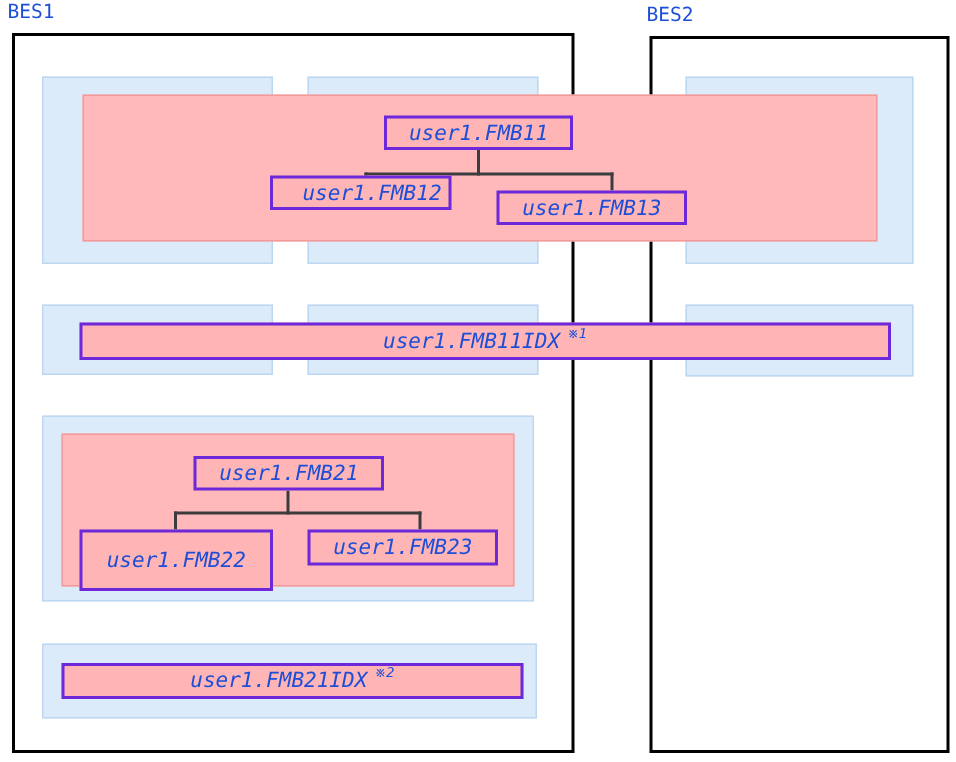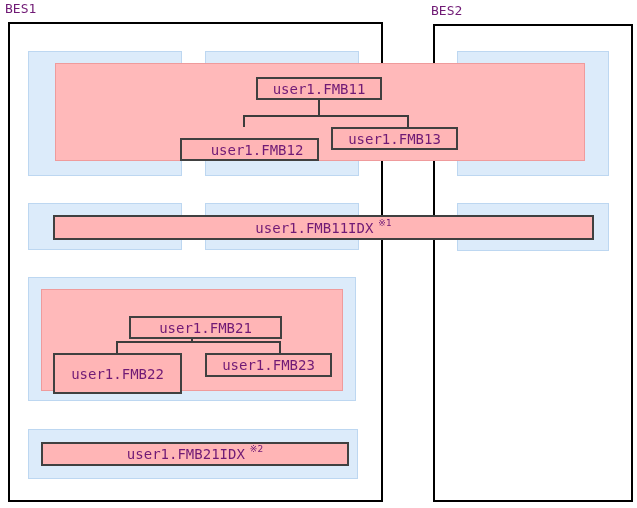--- a/index.html
+++ b/index.html
@@ -1,30 +1,30 @@
 <!DOCTYPE html>
 <html><head>
 <meta charset="utf-8">
 <style>
   html,body { margin:0; padding:0; background:#ffffff; }
   .canvas {
     position:relative; width:637px; height:508px; background:#ffffff;
-    font-family:"DejaVu Sans Mono","DejaVu Sans",monospace; color:#701a75;
+    font-family:"DejaVu Sans Mono","DejaVu Sans",monospace; color:#1d4ed8;
     overflow:hidden;
   }
   .canvas * { box-sizing:border-box; }
   .bes-label { position:absolute; font-size:13px; line-height:14px; white-space:nowrap; }
   .rd-label  { position:absolute; font-size:13px; line-height:14px; white-space:nowrap; }
   .bes-box   { position:absolute; border:2.5px solid #000000; background:#ffffff; z-index:1; }
   .rd-box    { position:absolute; background:#dcebfa; border:1px solid #bdd7f1; z-index:2; }
   .region    { position:absolute; background:#ffb9ba; border:1.5px solid #ef9b9c; z-index:3; }
   .bar, .tbox {
-    position:absolute; background:#ffb5b6; border:2px solid #404040;
+    position:absolute; background:#ffb5b6; border:2px solid #6d28d9;
     display:flex; align-items:center; justify-content:center;
-    font-size:14px; line-height:14px; white-space:nowrap; z-index:5;
+    font-size:14px; line-height:14px; white-space:nowrap; z-index:5;font-style:italic;
   }
   .conn { position:absolute; background:#3c3c3c; z-index:4; }
   .note-ref {
     font-size:9px; position:relative; top:-5px; margin-left:5px;
     font-family:"DejaVu Sans",sans-serif;
   }
 </style>
 </head>
 <body>
 
@@ -57,40 +57,40 @@
   <div class="region" style="left:55px; top:63px; width:530px; height:98px;"></div>
 
   <div class="conn" style="left:318px; top:100px; width:2px; height:17px;"></div>
   <div class="conn" style="left:243px; top:115px; width:166px; height:2px;"></div>
   <div class="conn" style="left:243px; top:115px; width:2px; height:12px;"></div>
   <div class="conn" style="left:407px; top:115px; width:2px; height:12px;"></div>
 
   <div class="tbox" style="left:256px; top:77px;  width:126px; height:23px;">
     <span>user1.FMB11</span>
   </div>
-  <div class="tbox" style="left:180px; top:138px; width:139px; height:23px;padding-left:15px;">
+  <div class="tbox" style="left:180px; top:117px; width:121px; height:23px;padding-left:15px;">
     <span>user1.FMB12</span>
   </div>
   <div class="tbox" style="left:331px; top:127px; width:127px; height:23px;">
     <span>user1.FMB13</span>
   </div>
 
   <div class="bar" style="left:53px; top:215px; width:541px; height:25px;">
     <span>user1.FMB11IDX</span>
     <span class="note-ref">※1</span>
   </div>
 
   <div class="region" style="left:41px; top:289px; width:302px; height:102px;"></div>
 
   <div class="conn" style="left:191px; top:327px; width:2px; height:16px;"></div>
   <div class="conn" style="left:116px; top:341px; width:165px; height:2px;"></div>
   <div class="conn" style="left:116px; top:341px; width:2px; height:12px;"></div>
   <div class="conn" style="left:279px; top:341px; width:2px; height:12px;"></div>
 
-  <div class="tbox" style="left:129px; top:316px; width:153px; height:23px;text-align:center;">
+  <div class="tbox" style="left:129px; top:304px; width:127px; height:23px;text-align:center;">
     <span>user1.FMB21</span>
   </div>
   <div class="tbox" style="left:53px; top:353px; width:129px; height:41px;">
     <span>user1.FMB22</span>
   </div>
   <div class="tbox" style="left:205px; top:353px; width:127px; height:24px;">
     <span>user1.FMB23</span>
   </div>
 
   <div class="bar" style="left:41px; top:442px; width:308px; height:24px;">

